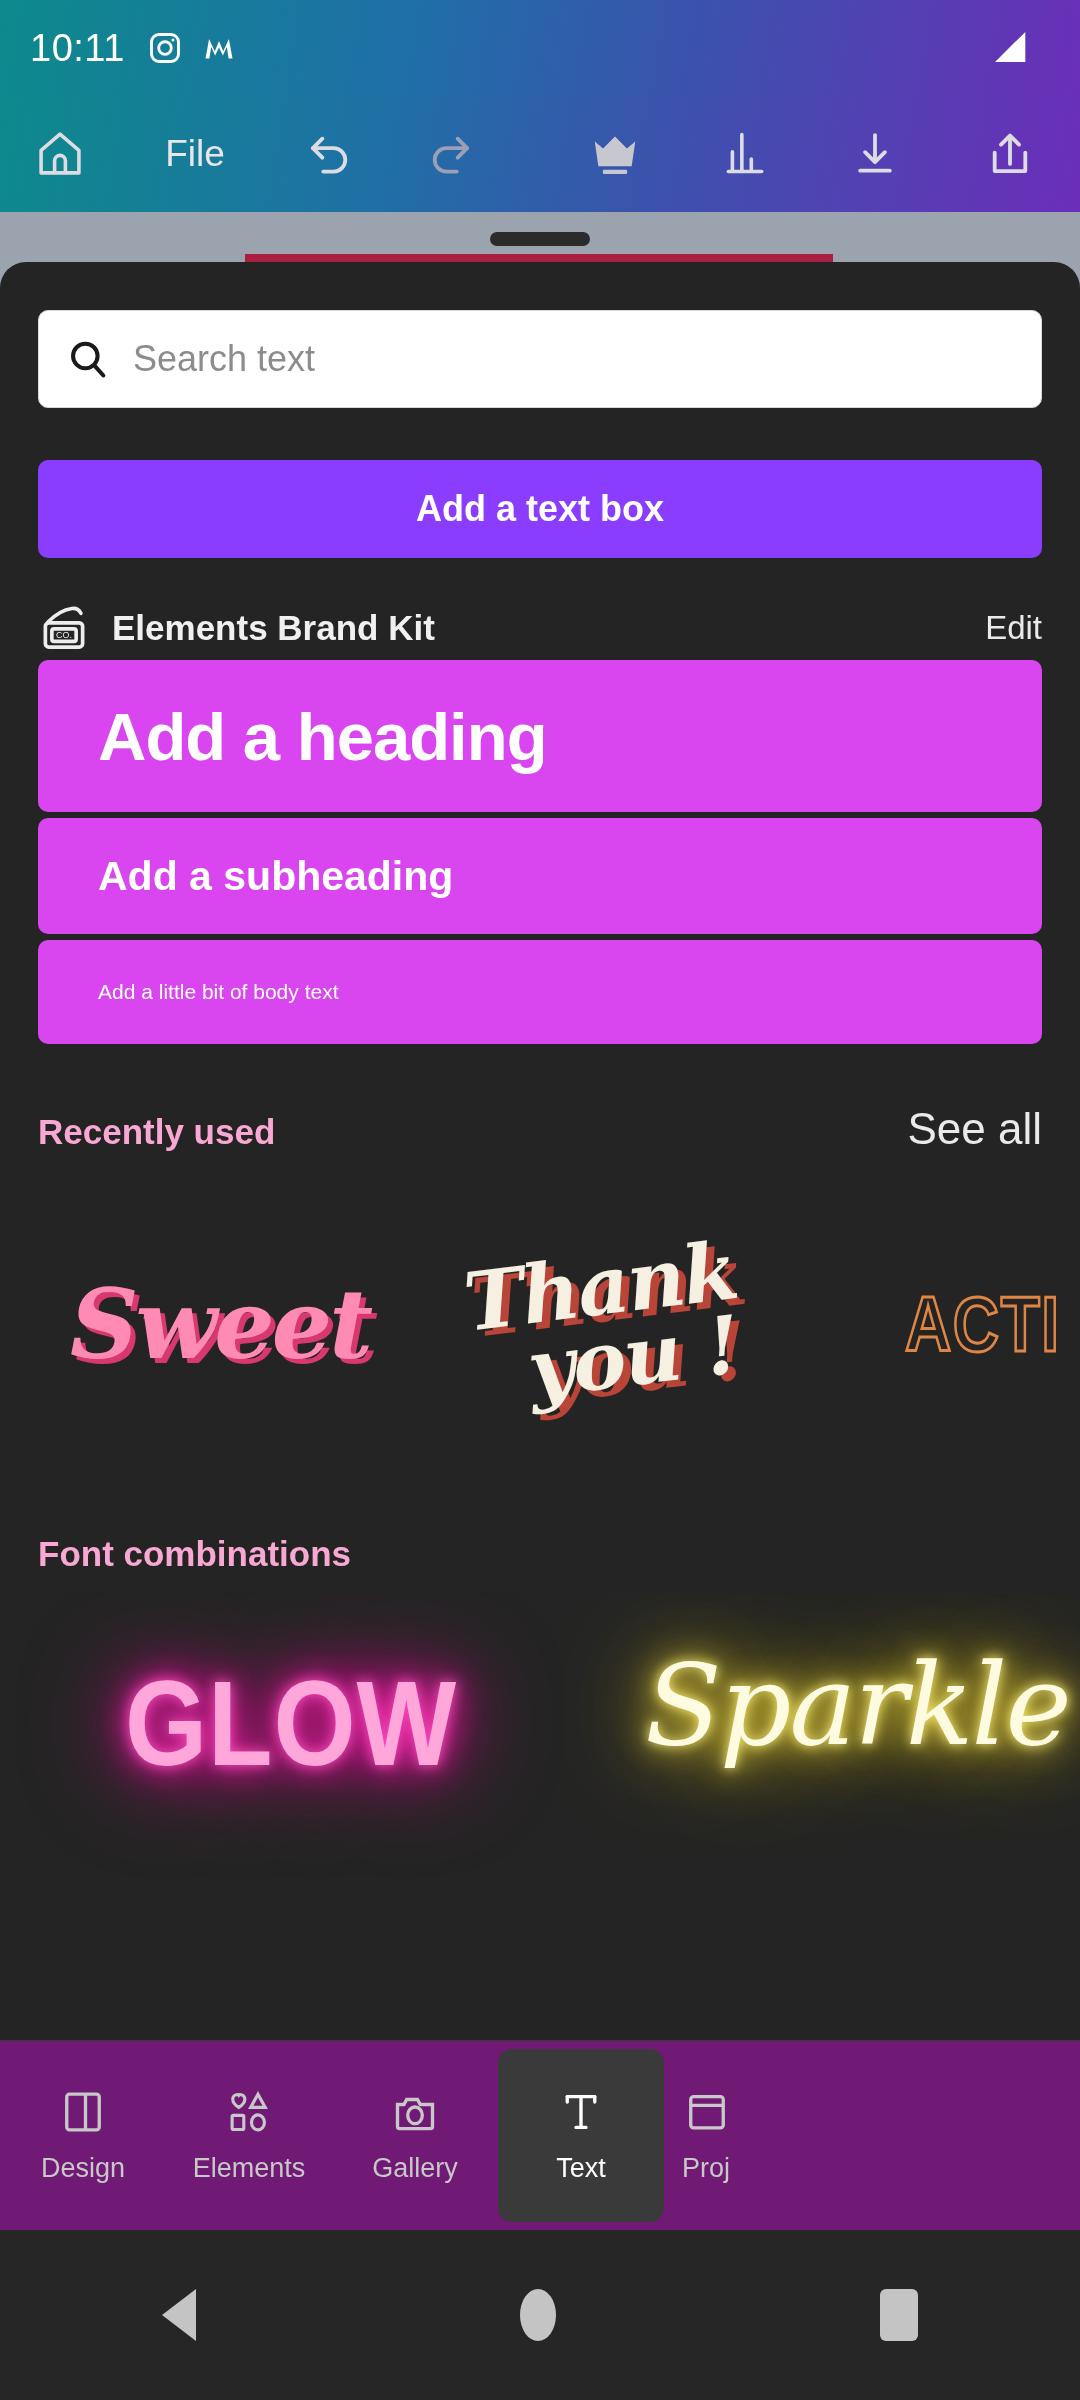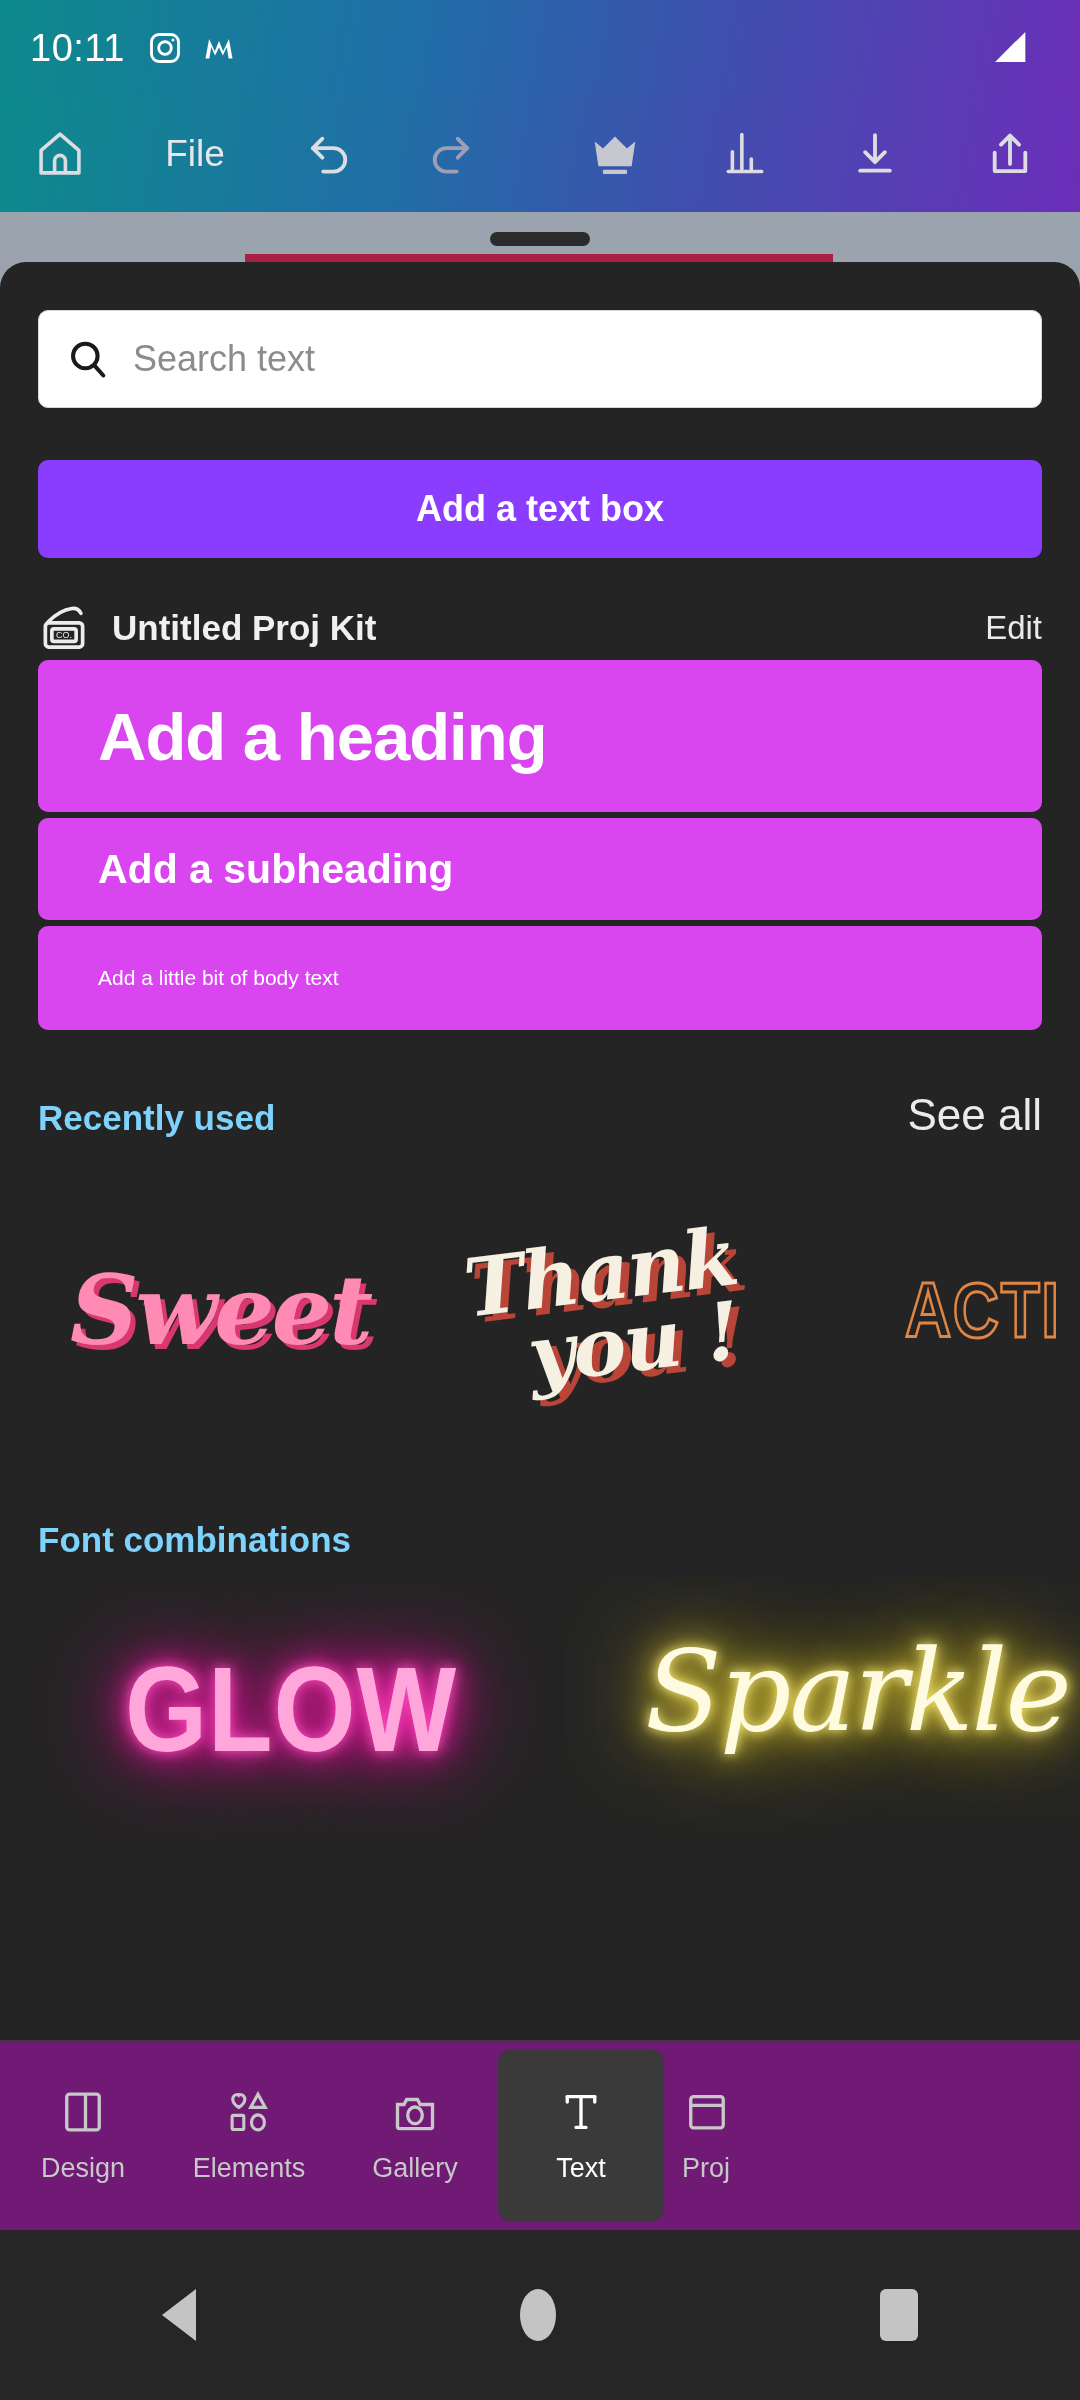--- a/index.html
+++ b/index.html
@@ -70,26 +70,26 @@
 
   
   #brandrow{ margin:44px 38px 0; display:flex; align-items:center; }
   #brandrow .bk-title{ color:#f0f0f0; font-size:35px; font-weight:700; margin-left:22px; }
   #brandrow .bk-edit{ margin-left:auto; color:#e9e9e9; font-size:33px; }
 
   
   .preset{ margin:6px 38px 0; background:#d946ef; border-radius:10px;
            display:flex; align-items:center; padding:0 60px; color:#fff; }
   #preset-heading{ height:152px; font-size:67px; font-weight:700; letter-spacing:-1px; }
-  #preset-sub{ height:102px; font-size:41px; font-weight:700; }
+  #preset-sub{ height:116px; font-size:41px; font-weight:700; }
   #preset-body{ height:104px; font-size:21px; font-weight:400; }
 
   
   .sec-head{ margin:60px 38px 0; display:flex; align-items:baseline; }
-  .sec-head .t{ color:#7dd3fc; font-size:35px; font-weight:700; }
+  .sec-head .t{ color:#f9a8d4; font-size:35px; font-weight:700; }
   .sec-head .a{ margin-left:auto; color:#eaeaea; font-size:44px; }
 
   
   #recent-row{ position:relative; height:300px; margin-top:20px; overflow:hidden; }
   .thumb{ position:absolute; top:0; height:300px; display:flex;
           align-items:center; justify-content:center; }
 
   .sweet{
     left:40px; width:360px;
     font-family:"DejaVu Serif", serif; font-style:italic; font-weight:700;
@@ -258,21 +258,21 @@
     <span>Add a text box</span>
   </div>
 
   <div id="brandrow">
     <svg width="52" height="52" viewBox="0 0 24 24" fill="none" stroke="#ededed" stroke-width="1.7">
       <rect x="3.4" y="9.6" width="17.2" height="11.2" rx="1.6"></rect>
       <rect x="6.4" y="12.4" width="11.2" height="5.8" rx="1"></rect>
       <path d="M4.6 9.2c3.2-3.2 7-5.6 11-6.2 1.9-.3 3.4.6 4.2 2.2" stroke-linecap="round"></path>
       <text x="12" y="16.6" font-size="4.1" fill="#ededed" stroke="none" text-anchor="middle" font-family="Liberation Sans">CO.</text>
     </svg>
-    <span class="bk-title">Untitled Proj Kit</span>
+    <span class="bk-title">Elements Brand Kit</span>
     <span class="bk-edit">Edit</span>
   </div>
 
   <div class="preset" id="preset-heading">
     <span>Add a heading</span>
   </div>
   <div class="preset" id="preset-sub">
     <span>Add a subheading</span>
   </div>
   <div class="preset" id="preset-body">

